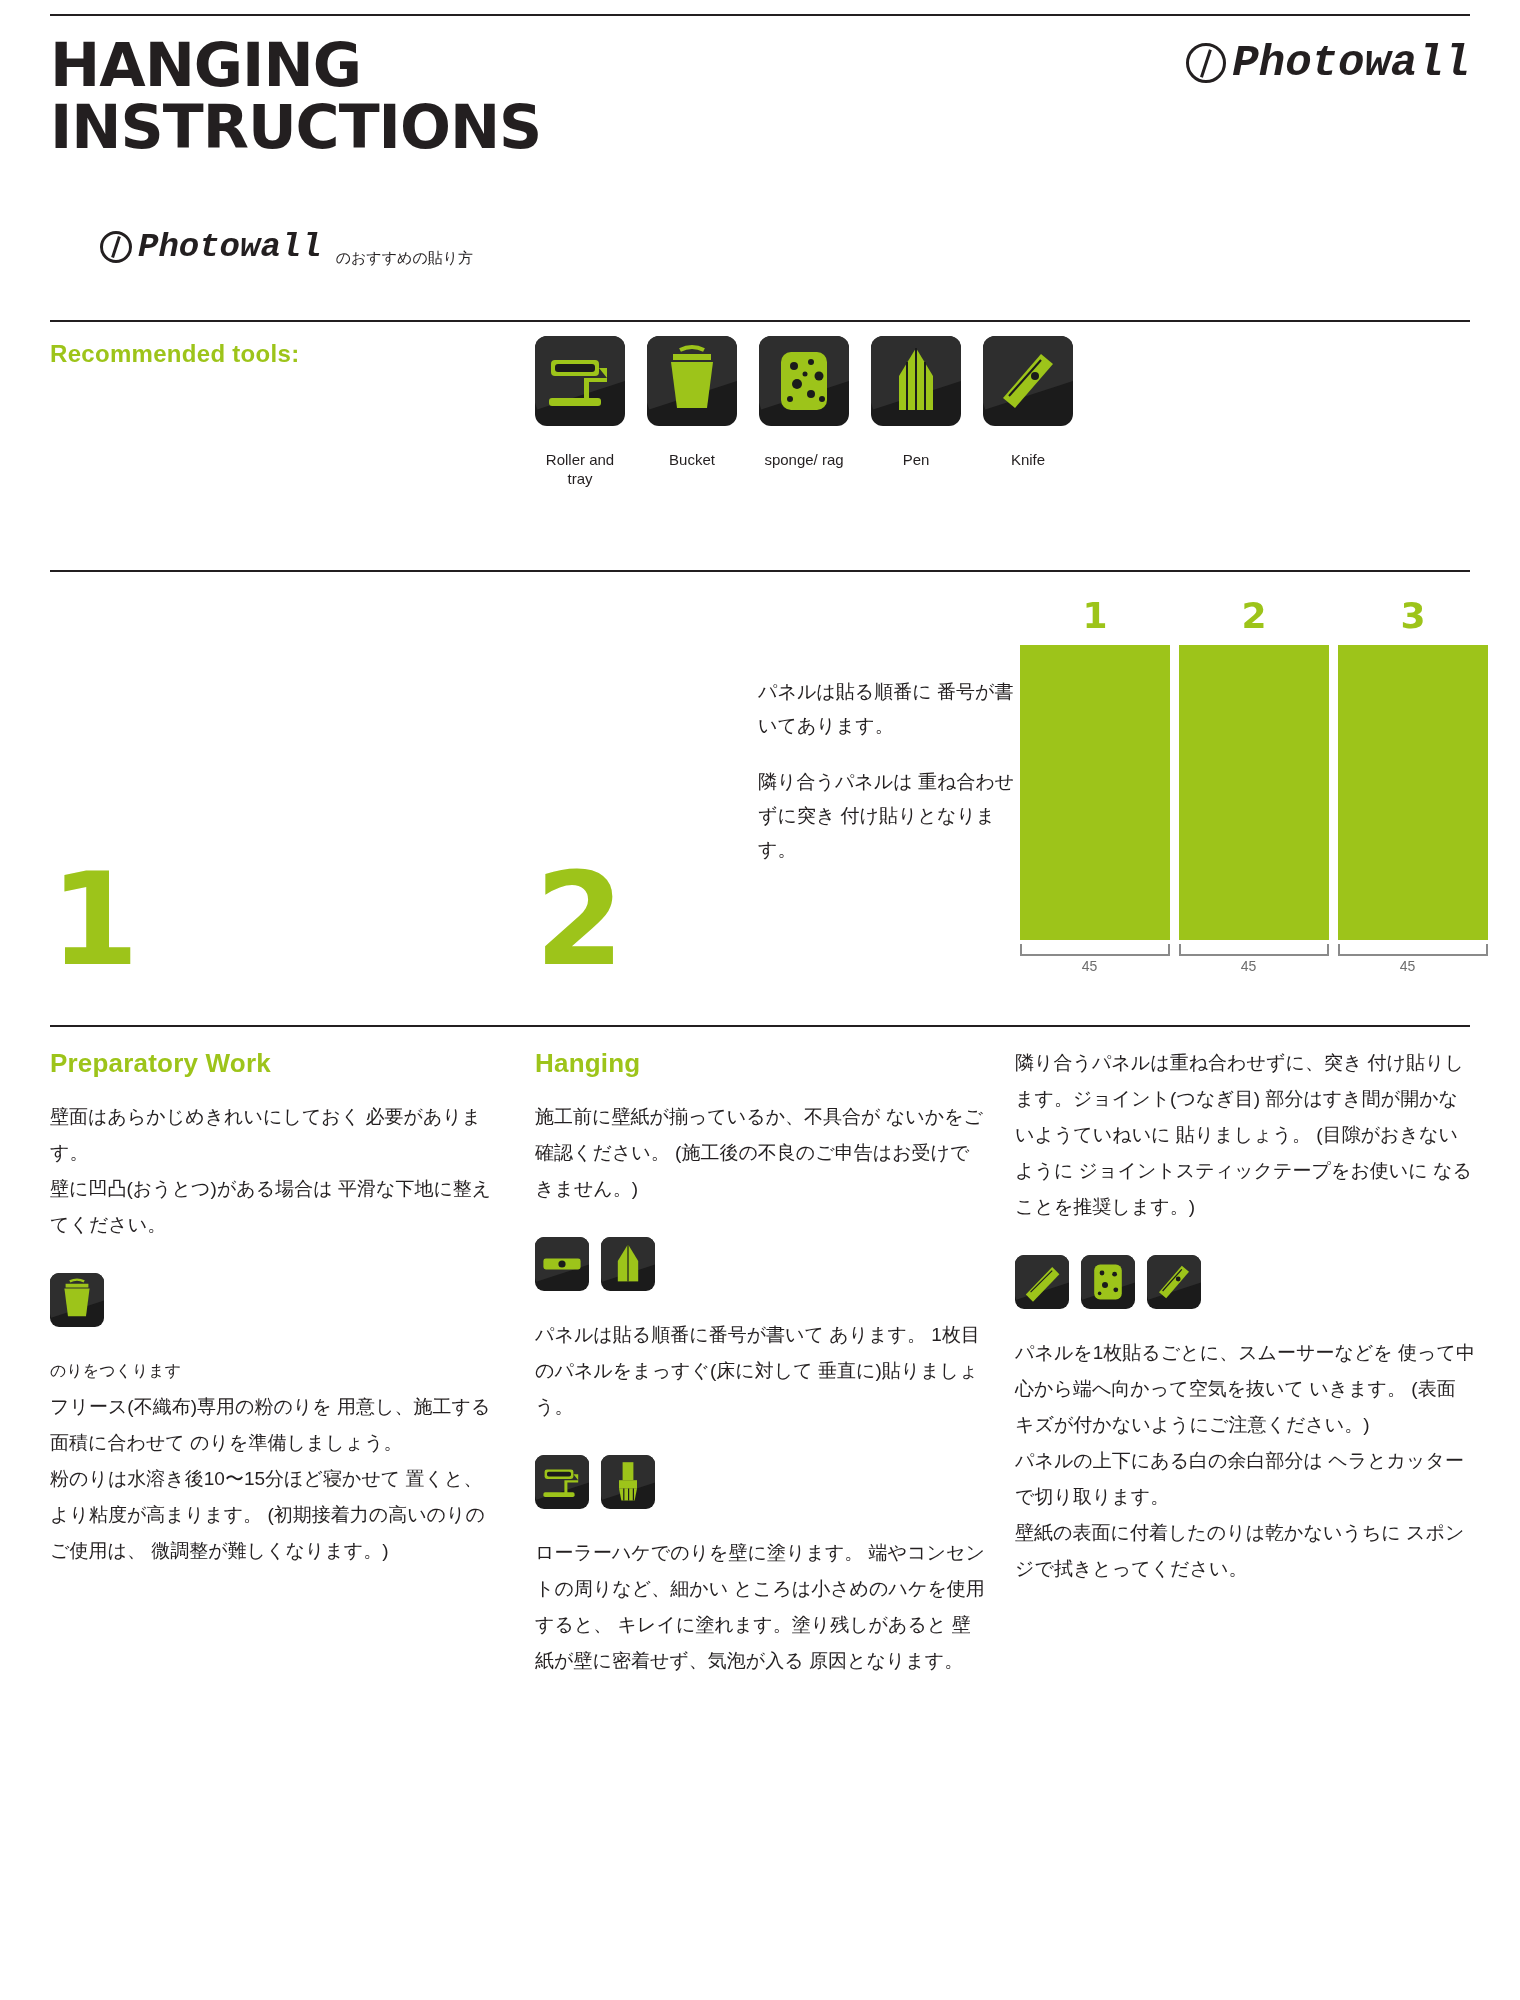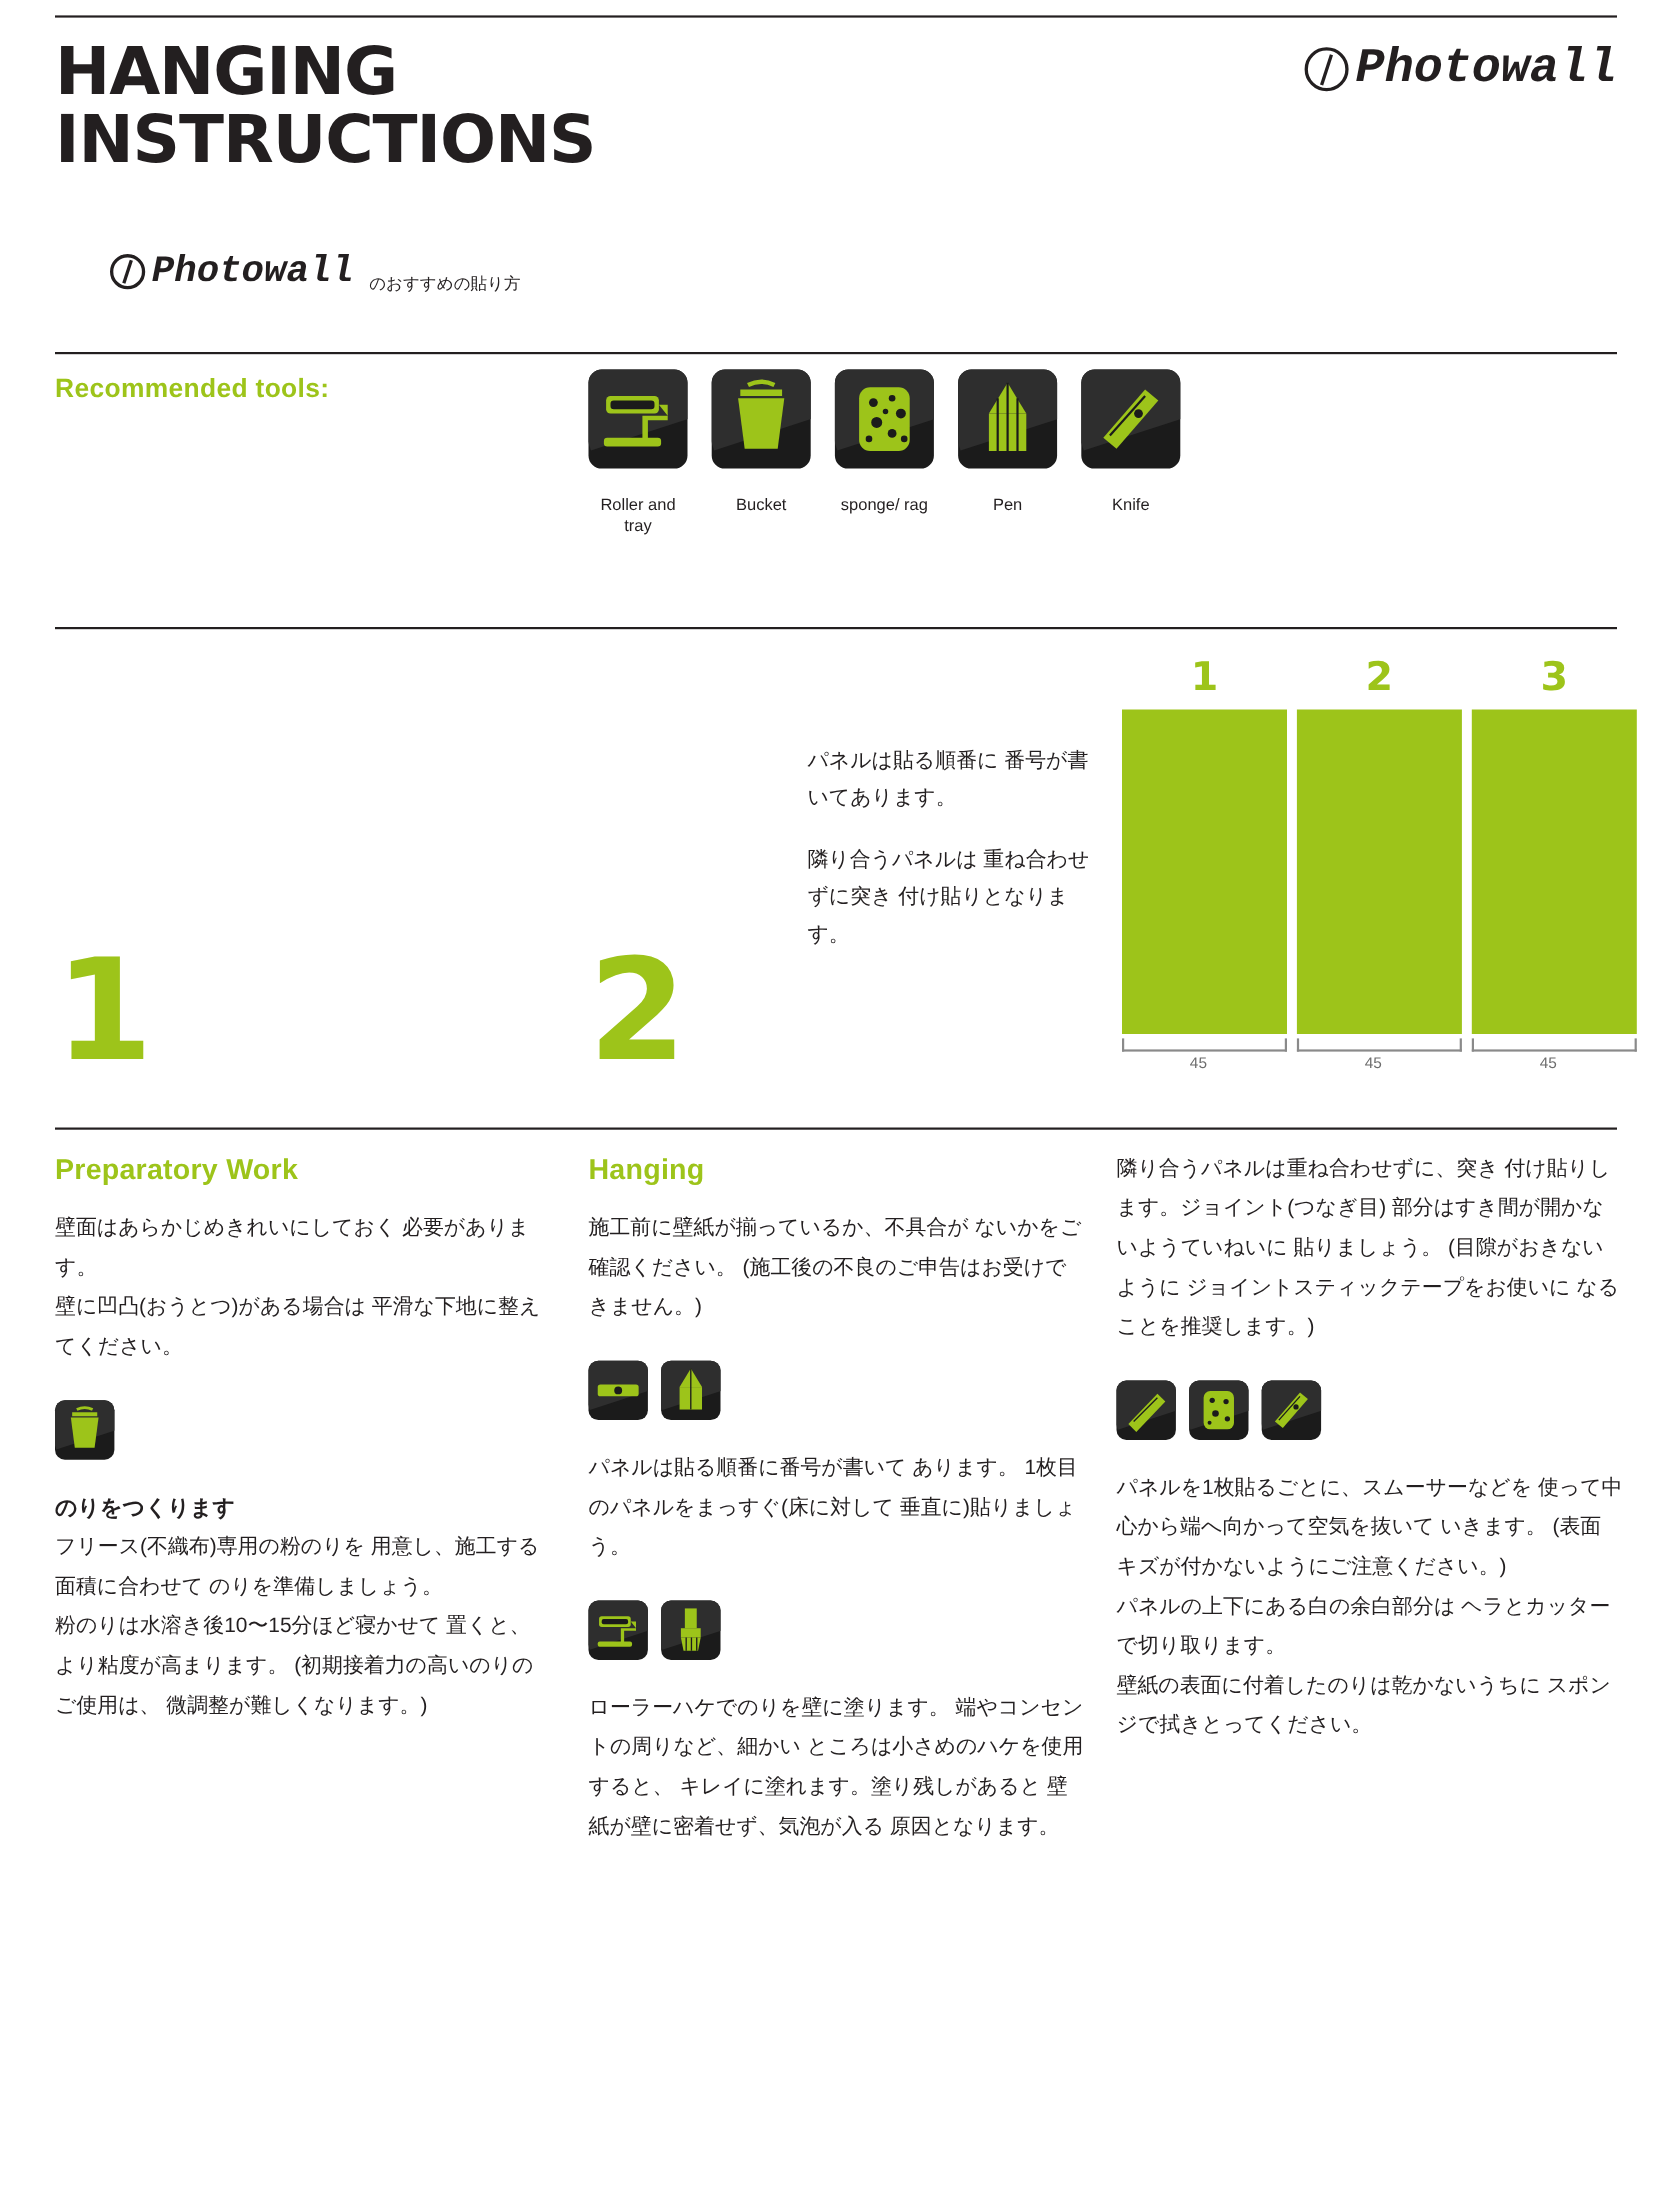--- a/index.html
+++ b/index.html
@@ -152,21 +152,21 @@
   .icon-tile svg { position: relative; display: block; }
   .icon-tile.small {
     width: 54px;
     height: 54px;
     border-radius: 9px;
   }
 
   
   .panel-note {
     position: absolute;
-    left: 734px;
+    left: 758px;
     top: 675px;
     width: 270px;
     font-size: 19px;
     line-height: 34px;
     color: #231f20;
   }
   .panel-note p { margin: 0 0 22px 0; }
 
   .panels {
     position: absolute;
@@ -250,22 +250,22 @@
   .col-head {
     font-size: 26px;
     font-weight: bold;
     color: #9dc41a;
     margin: 0 0 18px 0;
     letter-spacing: 0.2px;
   }
   .col p { margin: 0; }
   .para { margin-bottom: 36px; }
   .bold-line {
-    font-weight: bold;
-    font-size: 20px;
+    font-weight: normal;
+    font-size: 16px;
     margin-bottom: 6px;
   }
   .icon-row {
     display: flex;
     gap: 12px;
     margin: 30px 0 26px 0;
   }
 </style>
 </head>
 <body>

